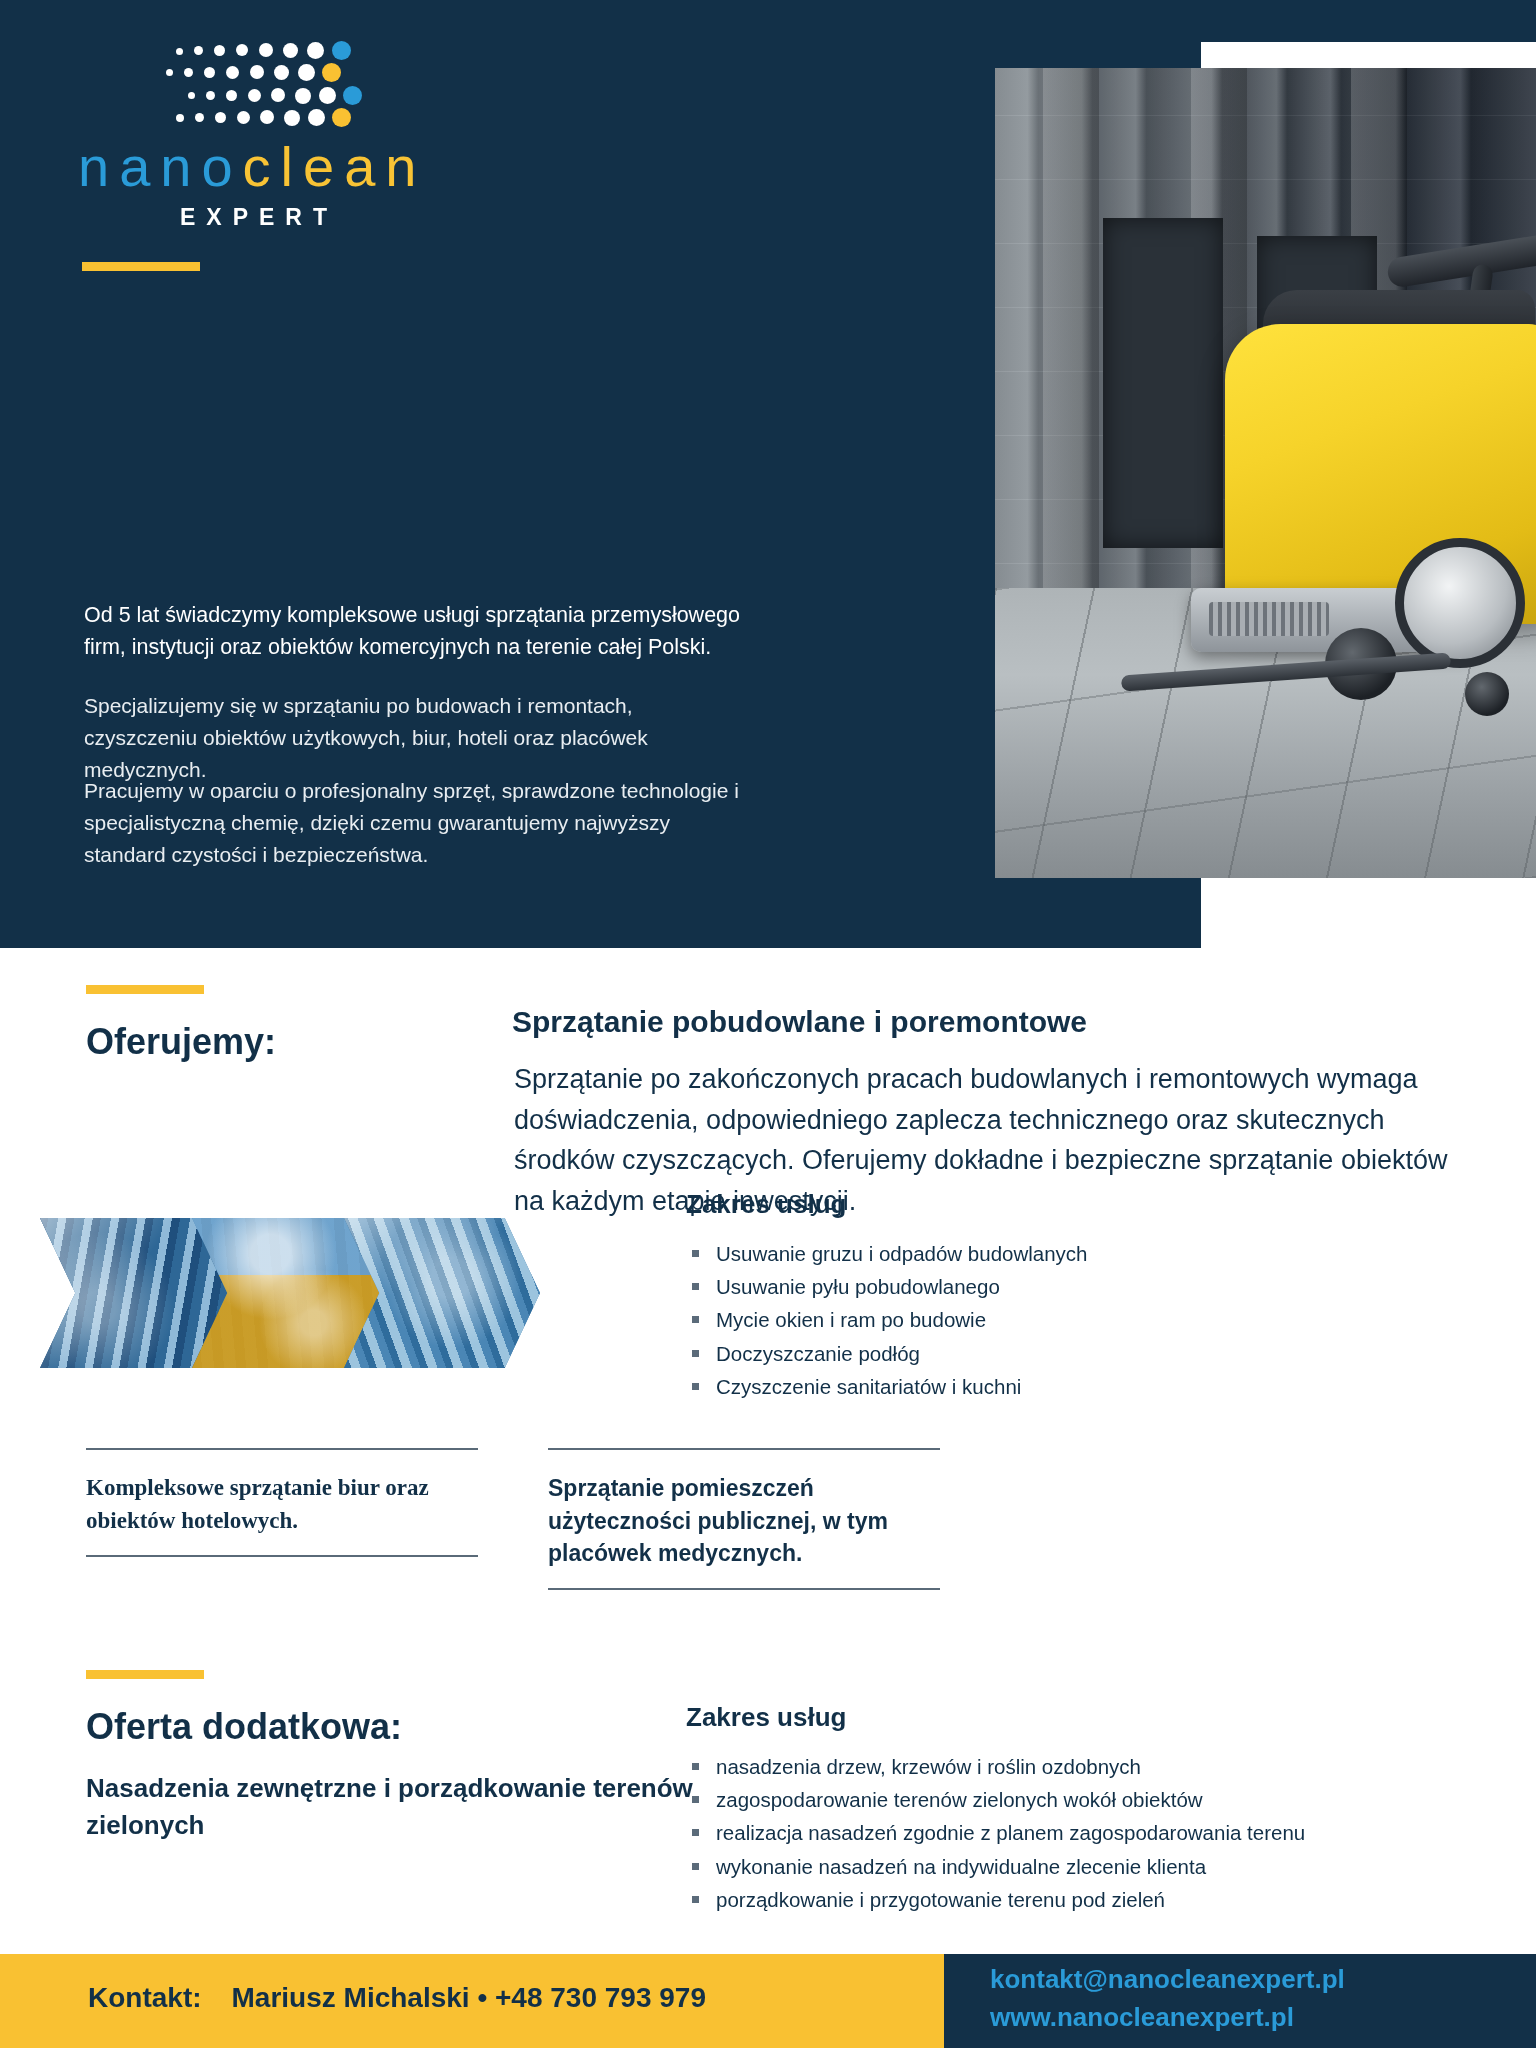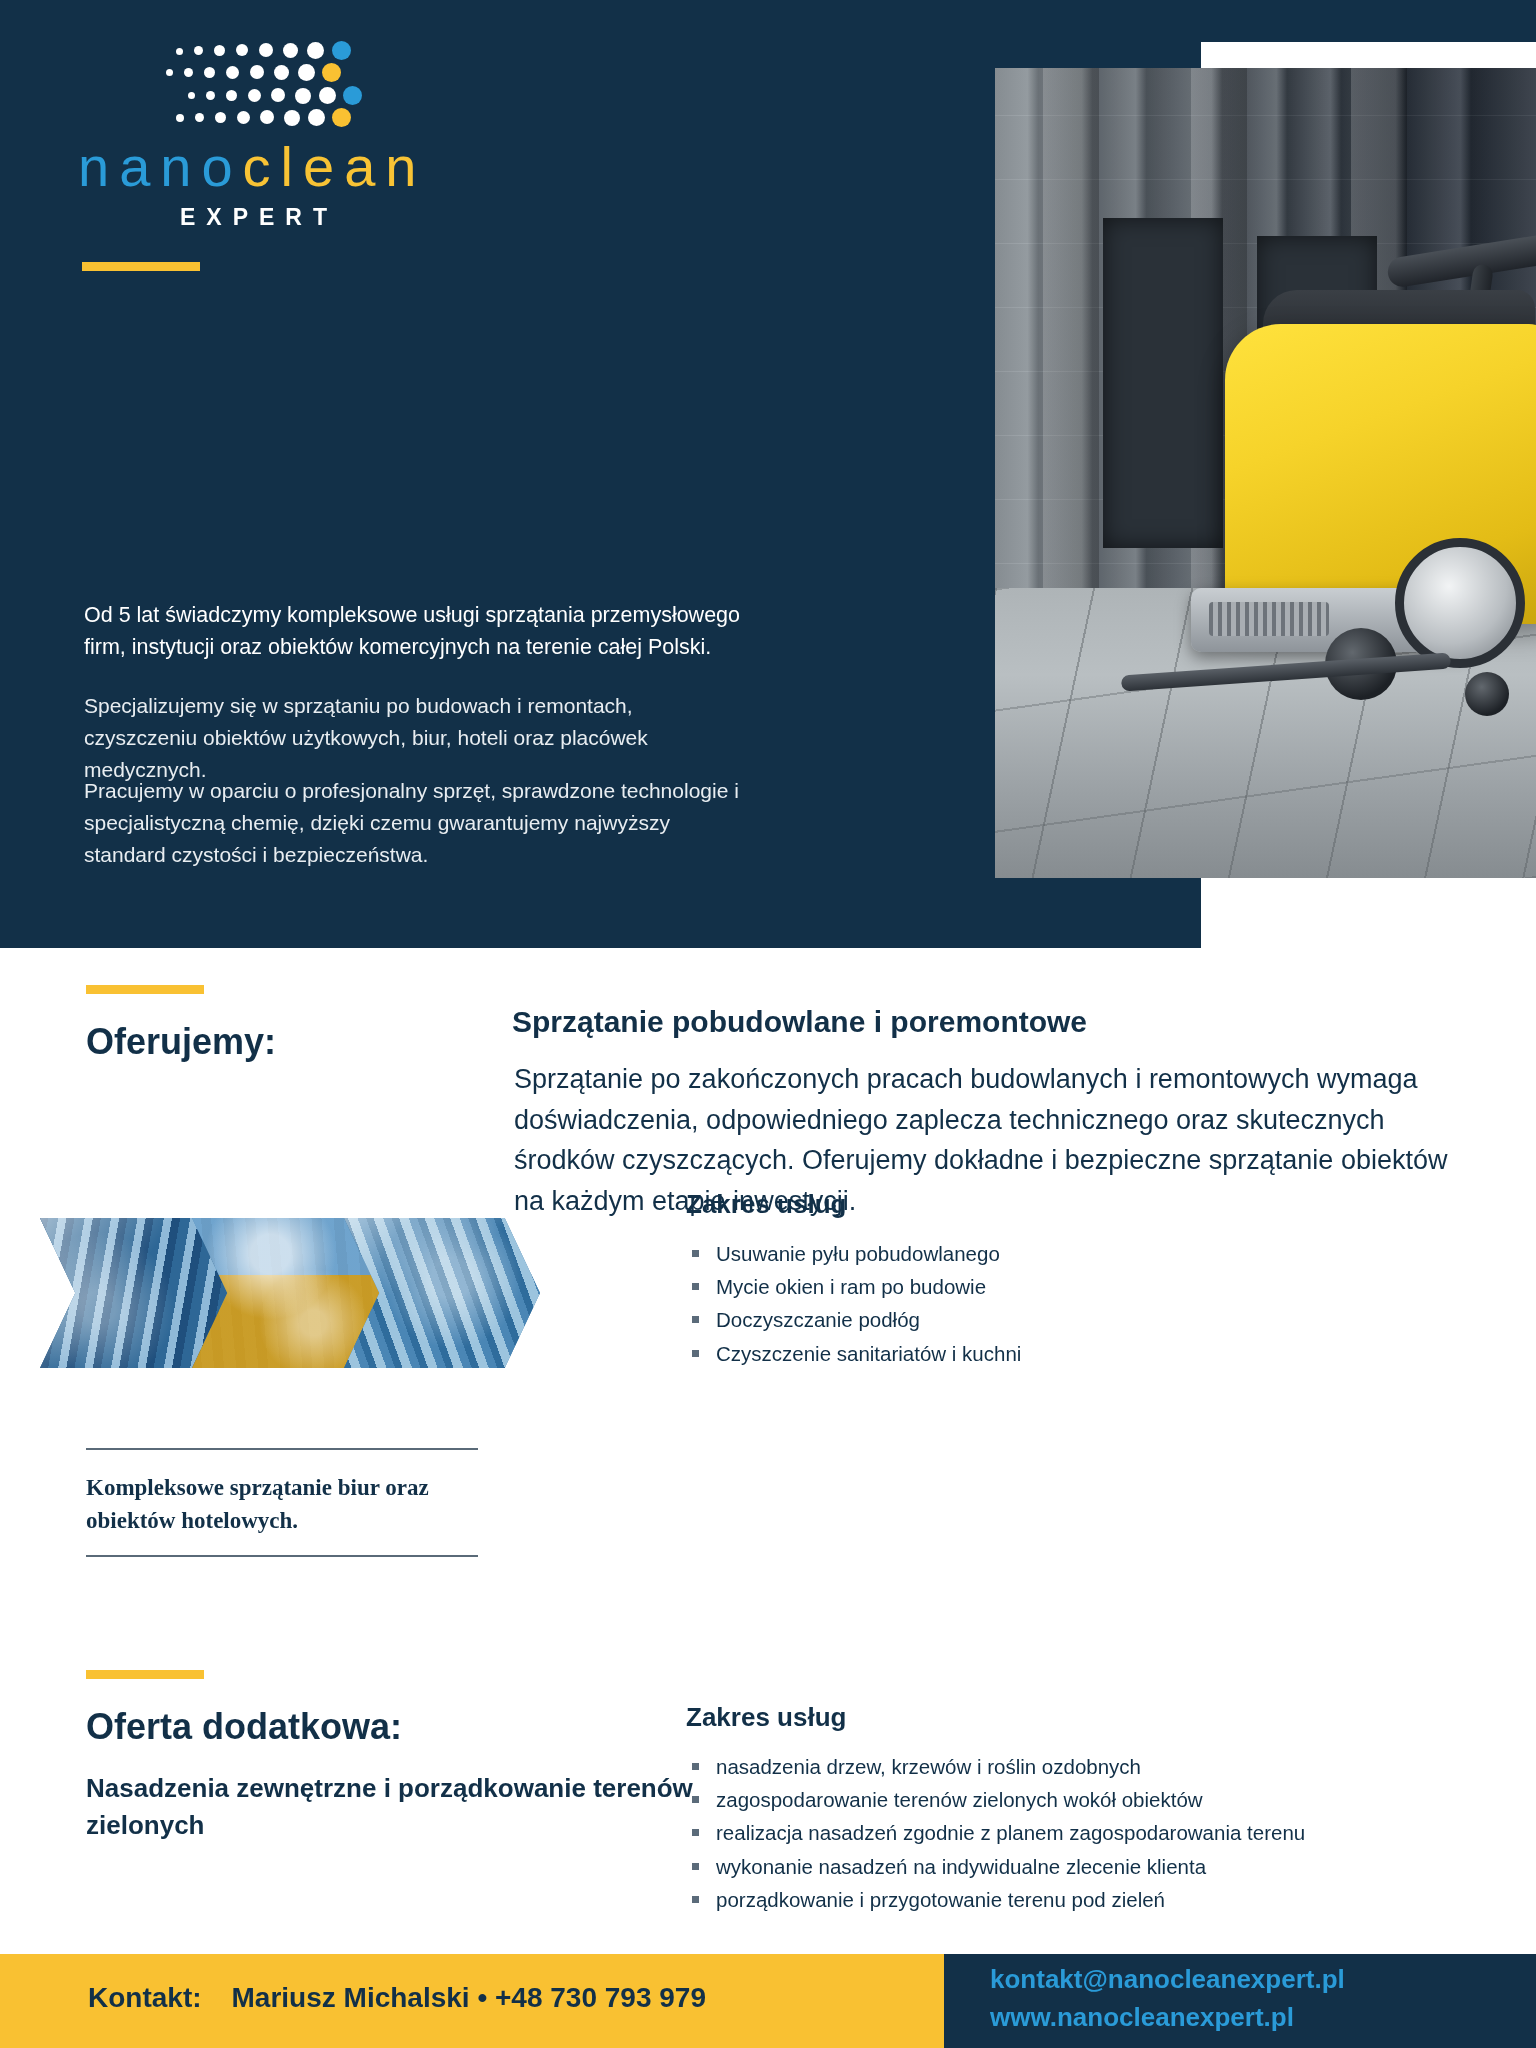--- a/index.html
+++ b/index.html
@@ -342,20 +342,21 @@
   <div class="hero-p hero-p2">Pracujemy w oparciu o profesjonalny sprzęt, sprawdzone technologie i specjalistyczną chemię, dzięki czemu gwarantujemy najwyższy standard czystości i bezpieczeństwa.</div>
 </div>
 
 <div class="sec-offer">
   <div class="accent-bar offer-bar"></div>
   <div class="offer-title">Oferujemy:</div>
   <div class="offer-head">Sprzątanie pobudowlane i poremontowe</div>
   <div class="offer-desc">Sprzątanie po zakończonych pracach budowlanych i remontowych wymaga doświadczenia, odpowiedniego zaplecza technicznego oraz skutecznych środków czyszczących. Oferujemy dokładne i bezpieczne sprzątanie obiektów na każdym etapie inwestycji.</div>
   <div class="zakres-h">Zakres usług</div>
   <ul class="bullets zakres-list">
+    <li>Usuwanie gruzu i odpadów budowlanych</li>
     <li>Usuwanie pyłu pobudowlanego</li>
     <li>Mycie okien i ram po budowie</li>
     <li>Doczyszczanie podłóg</li>
     <li>Czyszczenie sanitariatów i kuchni</li>
   </ul>
 </div>
 
 <div class="chevstrip">
   <div class="chev chev-a">
       <span class="chev-ov"></span>
@@ -365,20 +366,25 @@
     </div>
   <div class="chev chev-c">
       <span class="chev-ov"></span>
     </div>
 </div>
 
 <div class="cols">
   <div class="col col-1">
     <div class="rule"></div>
     <div class="col-txt">Kompleksowe sprzątanie biur oraz obiektów hotelowych.</div>
+    <div class="rule"></div>
+  </div>
+  <div class="col col-2">
+    <div class="rule"></div>
+    <div class="col-txt">Sprzątanie pomieszczeń użyteczności publicznej, w tym placówek medycznych.</div>
     <div class="rule"></div>
   </div>
 </div>
 
 <div class="sec-extra">
   <div class="accent-bar extra-bar"></div>
   <div class="extra-title">Oferta dodatkowa:</div>
   <div class="extra-sub">Nasadzenia zewnętrzne i porządkowanie terenów zielonych</div>
   <div class="extra-zakres-h">Zakres usług</div>
   <ul class="bullets extra-list">

